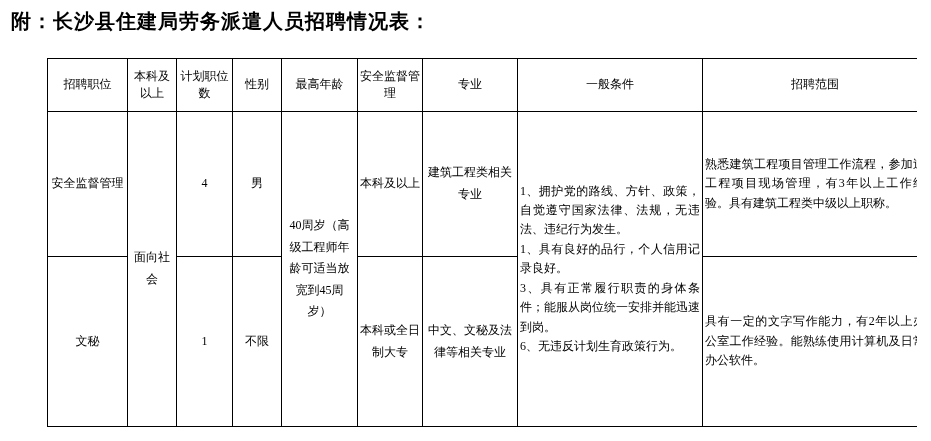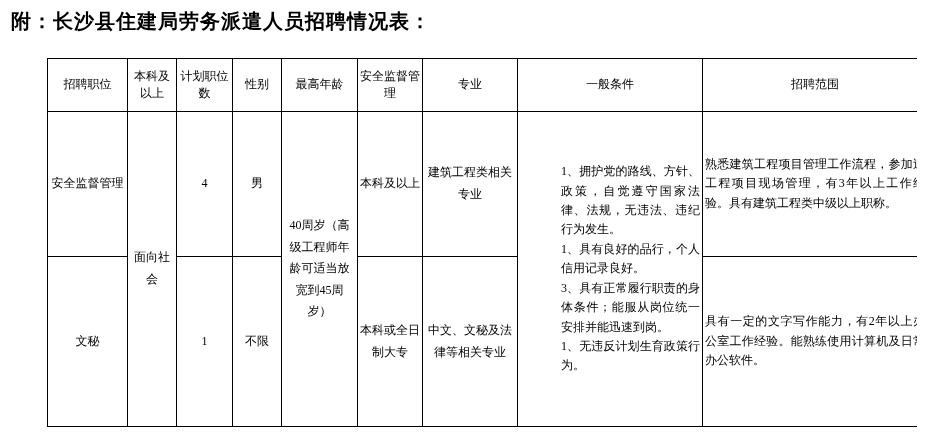--- a/index.html
+++ b/index.html
@@ -55,21 +55,20 @@
   td.justify {
     text-align: justify;
     text-justify: inter-ideograph;
     vertical-align: middle;
     line-height: 1.62;
     padding: 3px 5px;
   }
   td.justify .cond-item {
     text-align: justify;
     text-justify: inter-ideograph;
-    margin-left: 41px;
   }
   tr.row-1 { height: 145px; }
   tr.row-2 { height: 170px; }
 </style>
 </head>
 <body>
 
 <div class="page">
 
   <div class="doc-title">附：长沙县住建局劳务派遣人员招聘情况表：</div>
@@ -105,21 +104,21 @@
         <td class="center" rowspan="2">面向社会</td>
         <td class="center">4</td>
         <td class="center">男</td>
         <td class="center" rowspan="2">40周岁（高级工程师年龄可适当放宽到45周岁）</td>
         <td class="center">本科及以上</td>
         <td class="center">建筑工程类相关专业</td>
         <td class="justify" rowspan="2">
           <div class="cond-item">1、拥护党的路线、方针、政策，自觉遵守国家法律、法规，无违法、违纪行为发生。</div>
           <div class="cond-item">1、具有良好的品行，个人信用记录良好。</div>
           <div class="cond-item">3、具有正常履行职责的身体条件；能服从岗位统一安排并能迅速到岗。</div>
-          <div class="cond-item">1、无违反计划生育政策行为。</div>
+          <div class="cond-item">6、无违反计划生育政策行为。</div>
         </td>
         <td class="justify">熟悉建筑工程项目管理工作流程，参加过工程项目现场管理，有3年以上工作经验。具有建筑工程类中级以上职称。</td>
       </tr>
       <tr class="row-2">
         <td class="center">文秘</td>
         <td class="center">1</td>
         <td class="center">不限</td>
         <td class="center">本科或全日制大专</td>
         <td class="center">中文、文秘及法律等相关专业</td>
         <td class="justify">具有一定的文字写作能力，有2年以上办公室工作经验。能熟练使用计算机及日常办公软件。</td>

